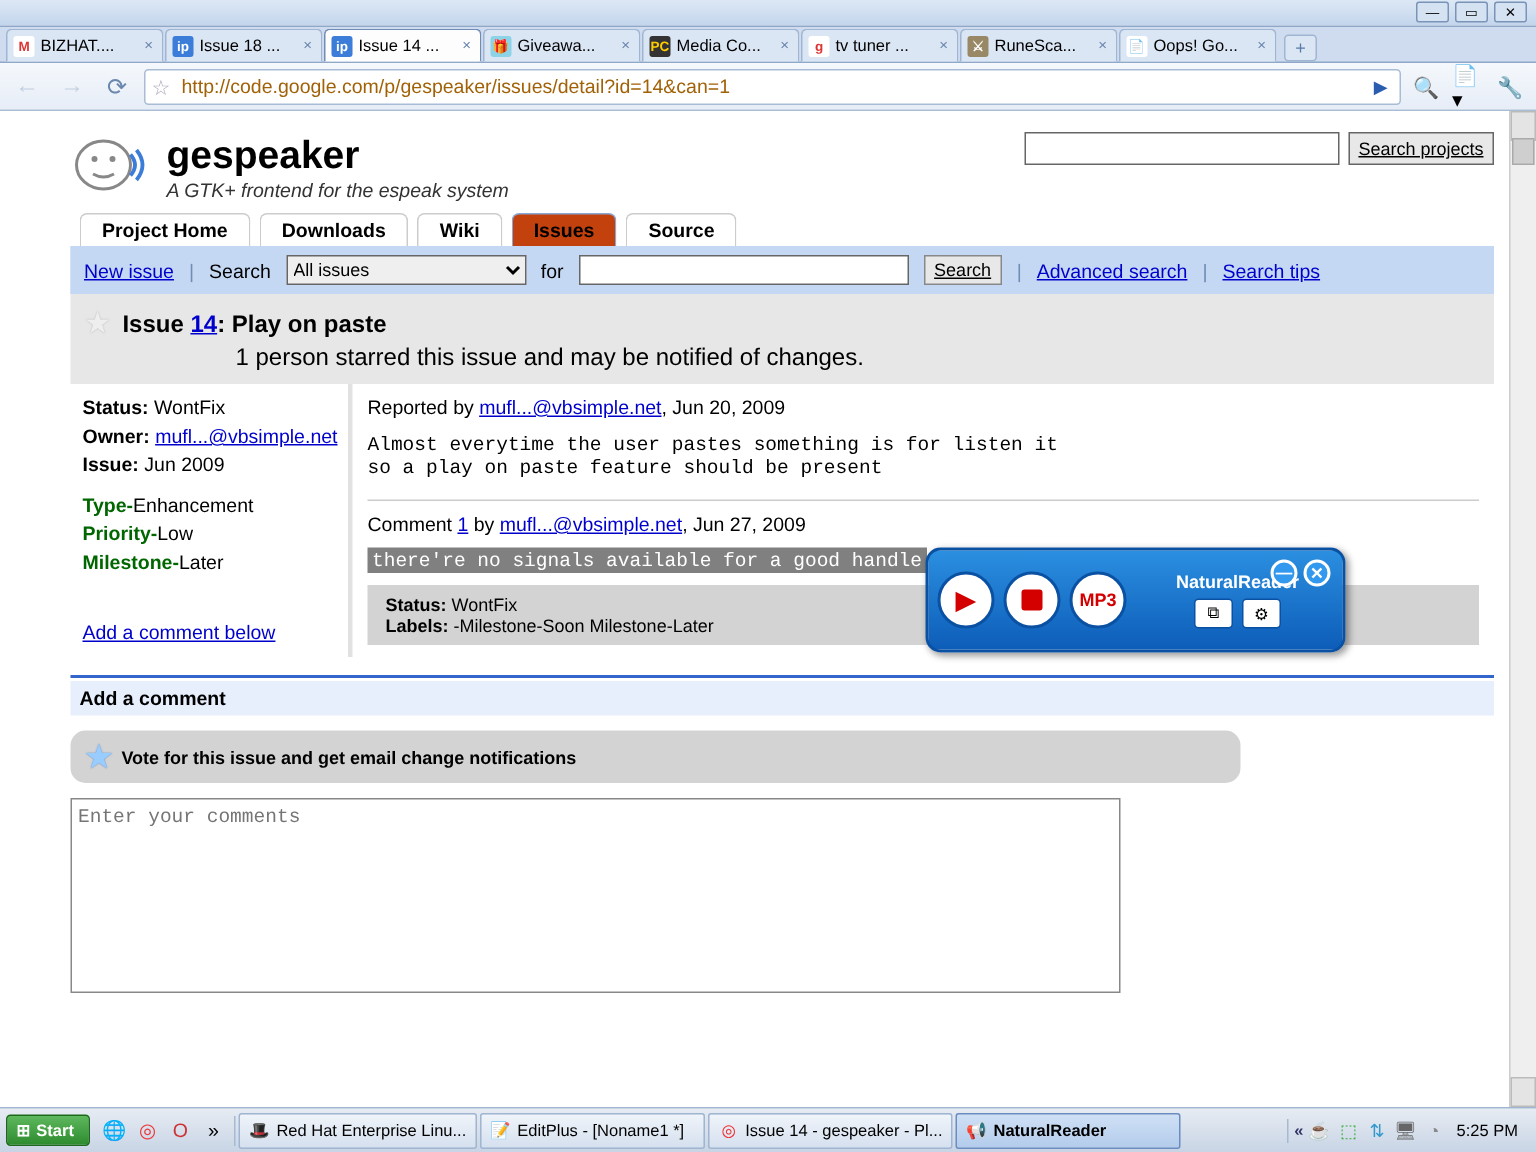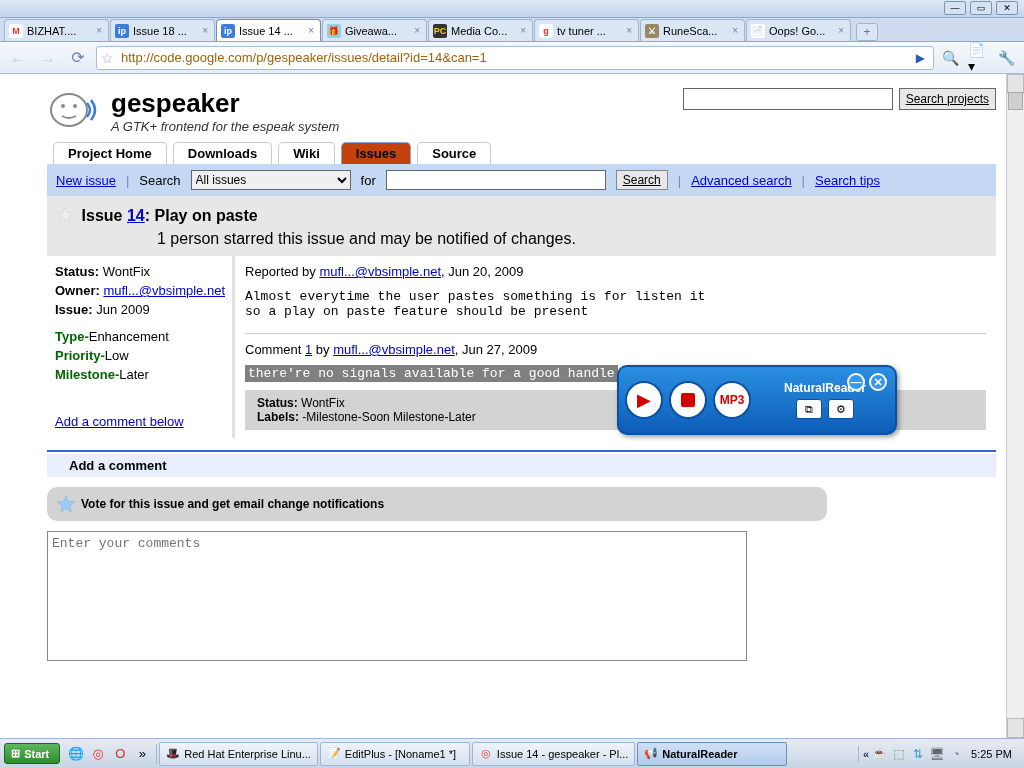--- a/index.html
+++ b/index.html
@@ -89,21 +89,21 @@
 .nr-mp3 { color:#d40000; font-weight:bold; font-size:12px; }
 .nr-right { margin-left: 4px; flex:1; }
 .nr-label { color:#fff; font-weight:bold; font-size:12px; margin-bottom:4px; text-align:center; }
 .nr-row { display:flex; gap:6px; justify-content:center; }
 .nr-small-btn { width: 26px; height: 20px; background:#fff; border:1px solid #0a51a3; border-radius:3px; font-size:11px; display:flex; align-items:center; justify-content:center; }
 .nr-top-icons { position:absolute; top:6px; right:8px; display:flex; gap:4px; }
 .nr-close { width:18px; height:18px; border:2px solid #fff; border-radius:50%; background:#3399ee; color:#fff; font-size:11px; display:flex; align-items:center; justify-content:center; font-weight:bold; }
 
 
 .divider-line { border-top: 2px solid #3366cc; margin: 12px 0 2px 0; }
-.add-comment-head { background: #e7eefc; padding: 4px 22px; font-weight: bold; font-size: 13px; }
+.add-comment-head { background: #e7eefc; padding: 4px 6px; font-weight: bold; font-size: 13px; }
 .vote-bar { background: #d3d3d3; border-radius: 10px; padding: 5px 10px; margin: 10px 0; font-size: 12px; font-weight: bold; display:flex; align-items:center; width: 780px; }
 .vote-star { color:#99ccff; font-size: 20px; margin-right: 6px; text-shadow: 0 0 1px #4a7ec0; }
 .comment-textarea { width: 700px; height: 130px; border: 1px solid #888; font-family: 'Courier New', monospace; font-size: 13px; padding: 4px; resize: none; }
 
 
 .taskbar { position: absolute; bottom: 0; left: 0; right: 0; height: 30px; background: linear-gradient(#e7ecf3,#c8d4e5); border-top: 1px solid #9fb5d2; display:flex; align-items:center; padding: 0 4px; gap: 2px; font-size: 11px; }
 .start-btn { background: linear-gradient(#5eb85e,#2e8b2e); color:#fff; font-weight:bold; padding: 3px 10px 3px 6px; border-radius: 3px; border: 1px solid #1a6a1a; display:flex; align-items:center; gap:4px; }
 .quick-launch { display:flex; gap:2px; padding: 0 4px; border-right: 1px solid #a8b8cd; }
 .ql-icon { width: 20px; height: 20px; display:flex; align-items:center; justify-content:center; font-size: 13px; }
 .task-btn { height: 24px; background: linear-gradient(#f0f4fa,#d5e0ef); border: 1px solid #9fb5d2; border-radius: 2px; padding: 0 6px; display:flex; align-items:center; gap:4px; min-width: 150px; max-width: 165px; overflow:hidden; white-space:nowrap; }

